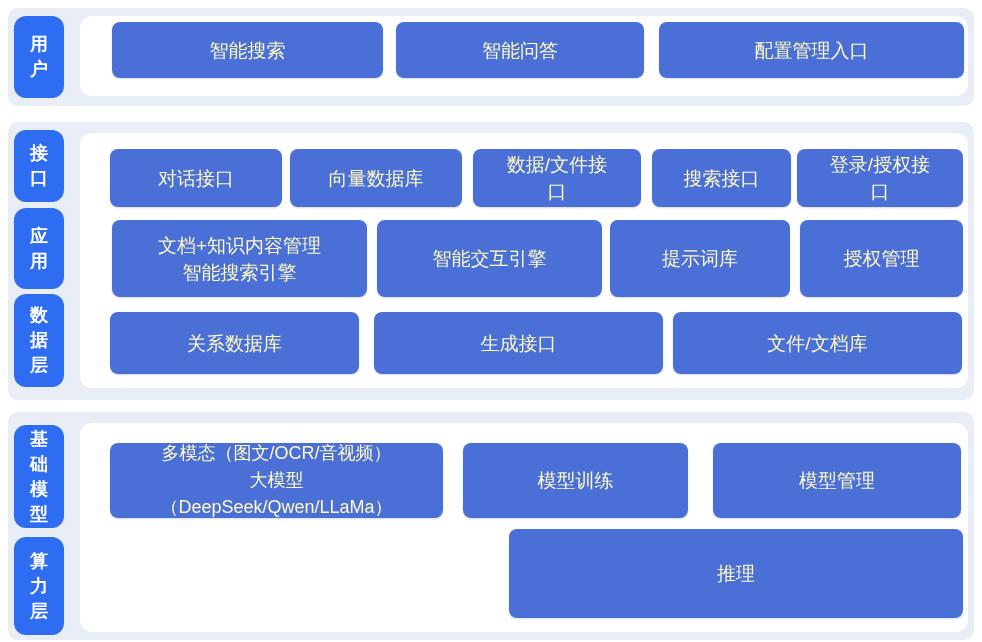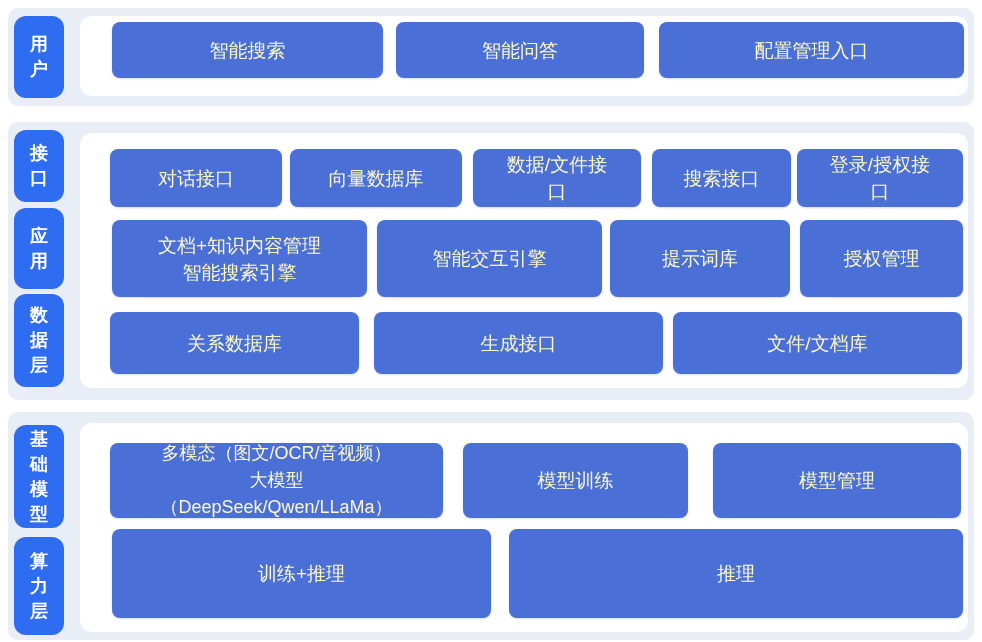--- a/index.html
+++ b/index.html
@@ -93,16 +93,15 @@
 
   <div class="block" style="left:110px;top:312px;width:249px;height:62px;">关系数据库</div>
   <div class="block" style="left:374px;top:312px;width:289px;height:62px;">生成接口</div>
   <div class="block" style="left:673px;top:312px;width:289px;height:62px;">文件/文档库</div>
 
   <div class="block" style="left:463px;top:443px;width:225px;height:75px;">模型训练</div>
   <div class="block small" style="left:110px;top:443px;width:333px;height:75px;">多模态（图文/OCR/音视频）
 大模型（DeepSeek/Qwen/LLaMa）</div>
   <div class="block" style="left:713px;top:443px;width:248px;height:75px;">模型管理</div>
 
-  <div class="block" style="left:112px;top:529px;width:379px;height:89px;">训练+推理</div>
   <div class="block" style="left:509px;top:529px;width:454px;height:89px;">推理</div>
 
 </div>
 
 </body></html>

